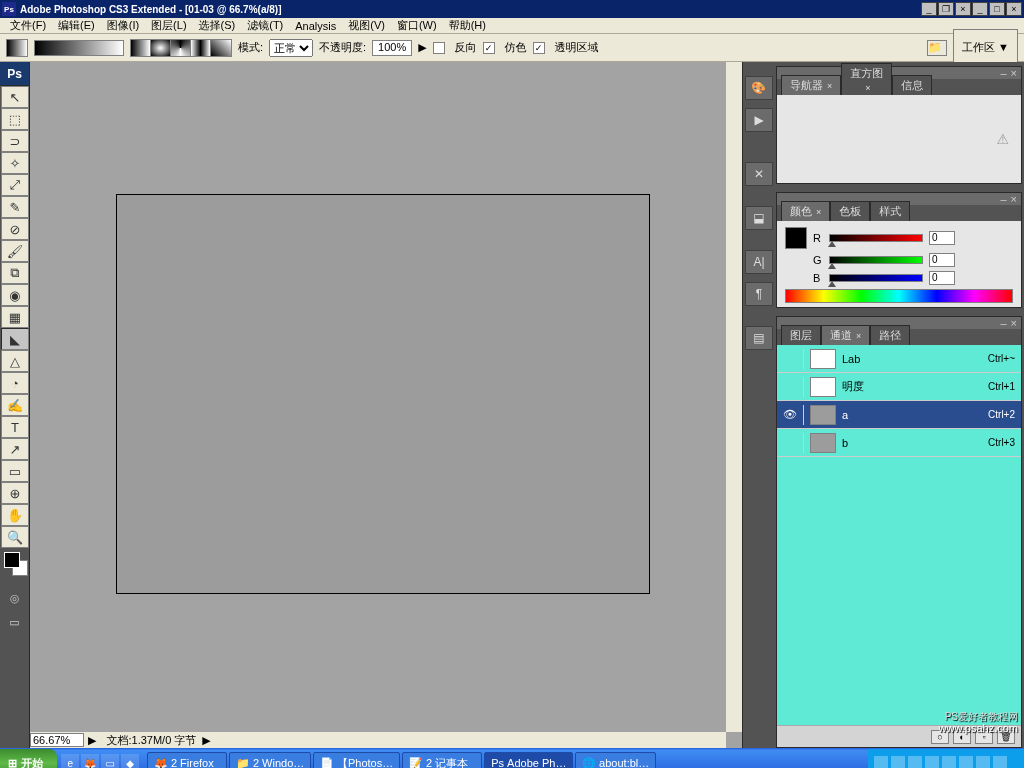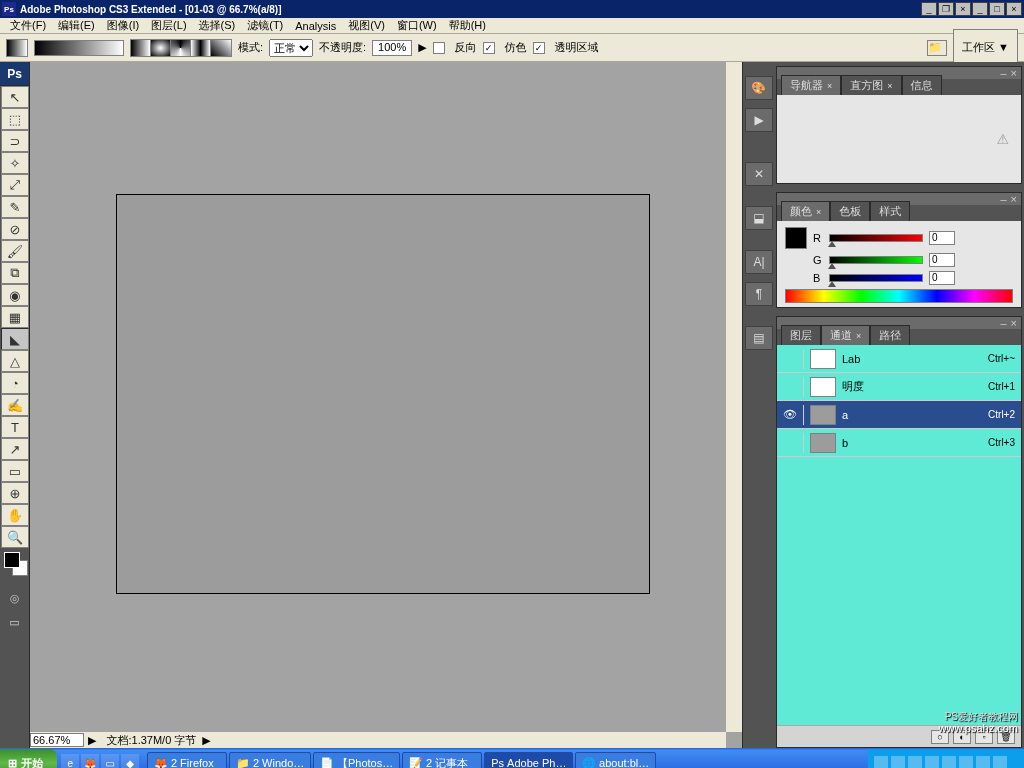--- a/index.html
+++ b/index.html
@@ -39,21 +39,21 @@
 .canvas-area .scrollh { position: absolute; bottom: 0; left: 0; right: 16px; height: 16px; background: #ece9d8; display: flex; align-items: center; }
 .canvas-area .zoom-box { width: 54px; background: #fff; border: 1px solid #808080; padding: 0 2px; }
 .canvas-area .doc-info { padding: 0 6px; }
 .canvas-area .scrollv { position: absolute; right: 0; top: 0; bottom: 16px; width: 16px; background: #ece9d8; }
 .dockstrip { width: 32px; background: #535353; display: flex; flex-direction: column; padding-top: 14px; gap: 2px; border-left: 1px solid #2a2a2a; }
 .dockbtn { width: 28px; height: 24px; background: #6b6b6b; border: 1px solid #404040; margin: 0 2px 6px 2px; display: flex; align-items: center; justify-content: center; color: #ddd; font-size: 12px; }
 .panels { width: 250px; background: #535353; display: flex; flex-direction: column; gap: 8px; padding: 4px 0 0 0; }
 .panel { background: #6b6b6b; border: 1px solid #2a2a2a; margin: 0 2px; }
 .panel-tabs { height: 16px; background: #535353; display: flex; align-items: flex-end; padding-left: 4px; gap: 0; }
 .panel-tab { padding: 2px 8px; background: #6b6b6b; color: #ddd; border: 1px solid #2a2a2a; border-bottom: none; font-size: 11px; cursor: pointer; display: flex; align-items: center; gap: 2px; }
-.panel-tab.inactive { background: #535353; }
+.panel-tab.inactive { background: #535353; flex-direction: column; }
 .panel-tab .x { font-size: 9px; margin-left: 2px; }
 .panel-body { background: #e6e6e6; }
 .navigator-body { height: 88px; display: flex; align-items: center; justify-content: flex-end; padding: 4px; }
 .navigator-body .warn { color: #999; font-size: 14px; margin-right: 8px; }
 .color-body { padding: 6px 8px 4px 8px; }
 .color-row { display: flex; align-items: center; gap: 6px; margin-bottom: 4px; }
 .color-swatch { width: 22px; height: 22px; background: #000; border: 1px solid #808080; }
 .slider-label { width: 10px; }
 .slider-track { width: 94px; height: 8px; border: 1px solid #808080; position: relative; }
 .slider-track.r { background: linear-gradient(to right, #000, #f00); }

